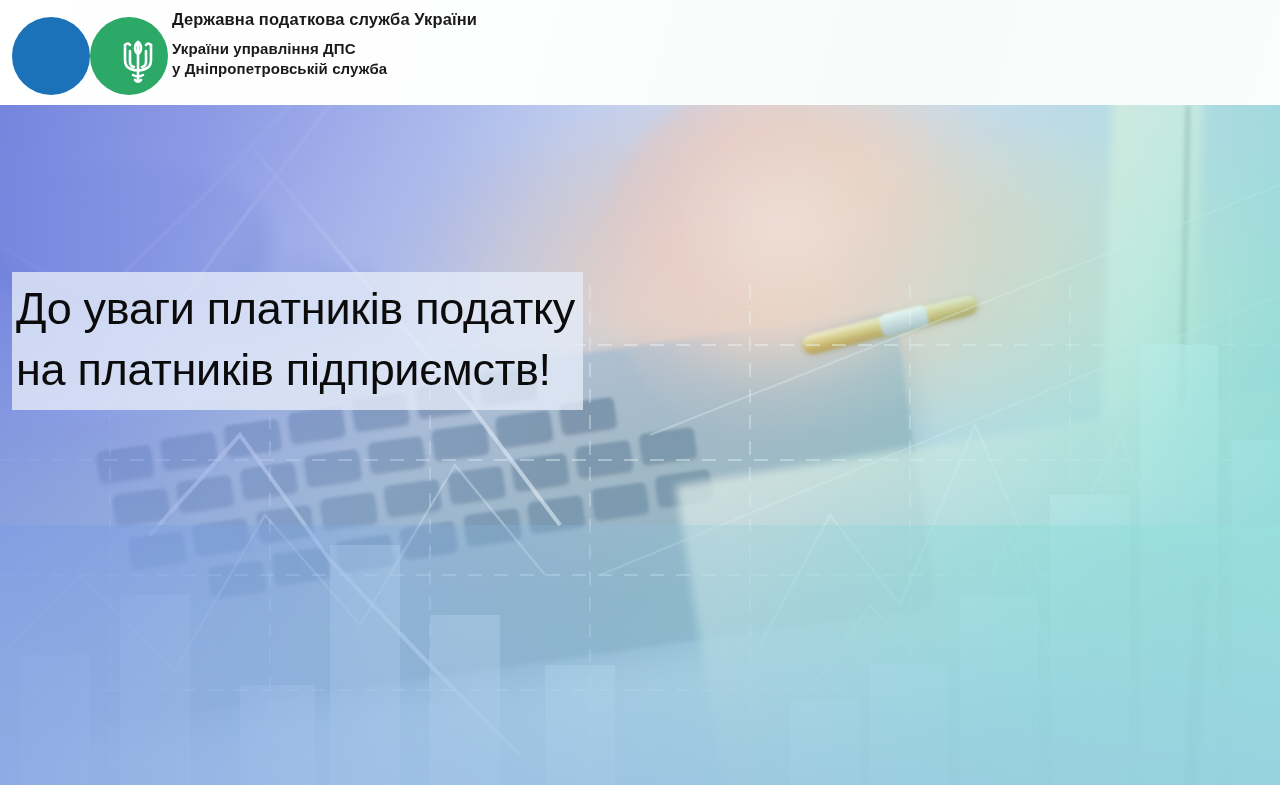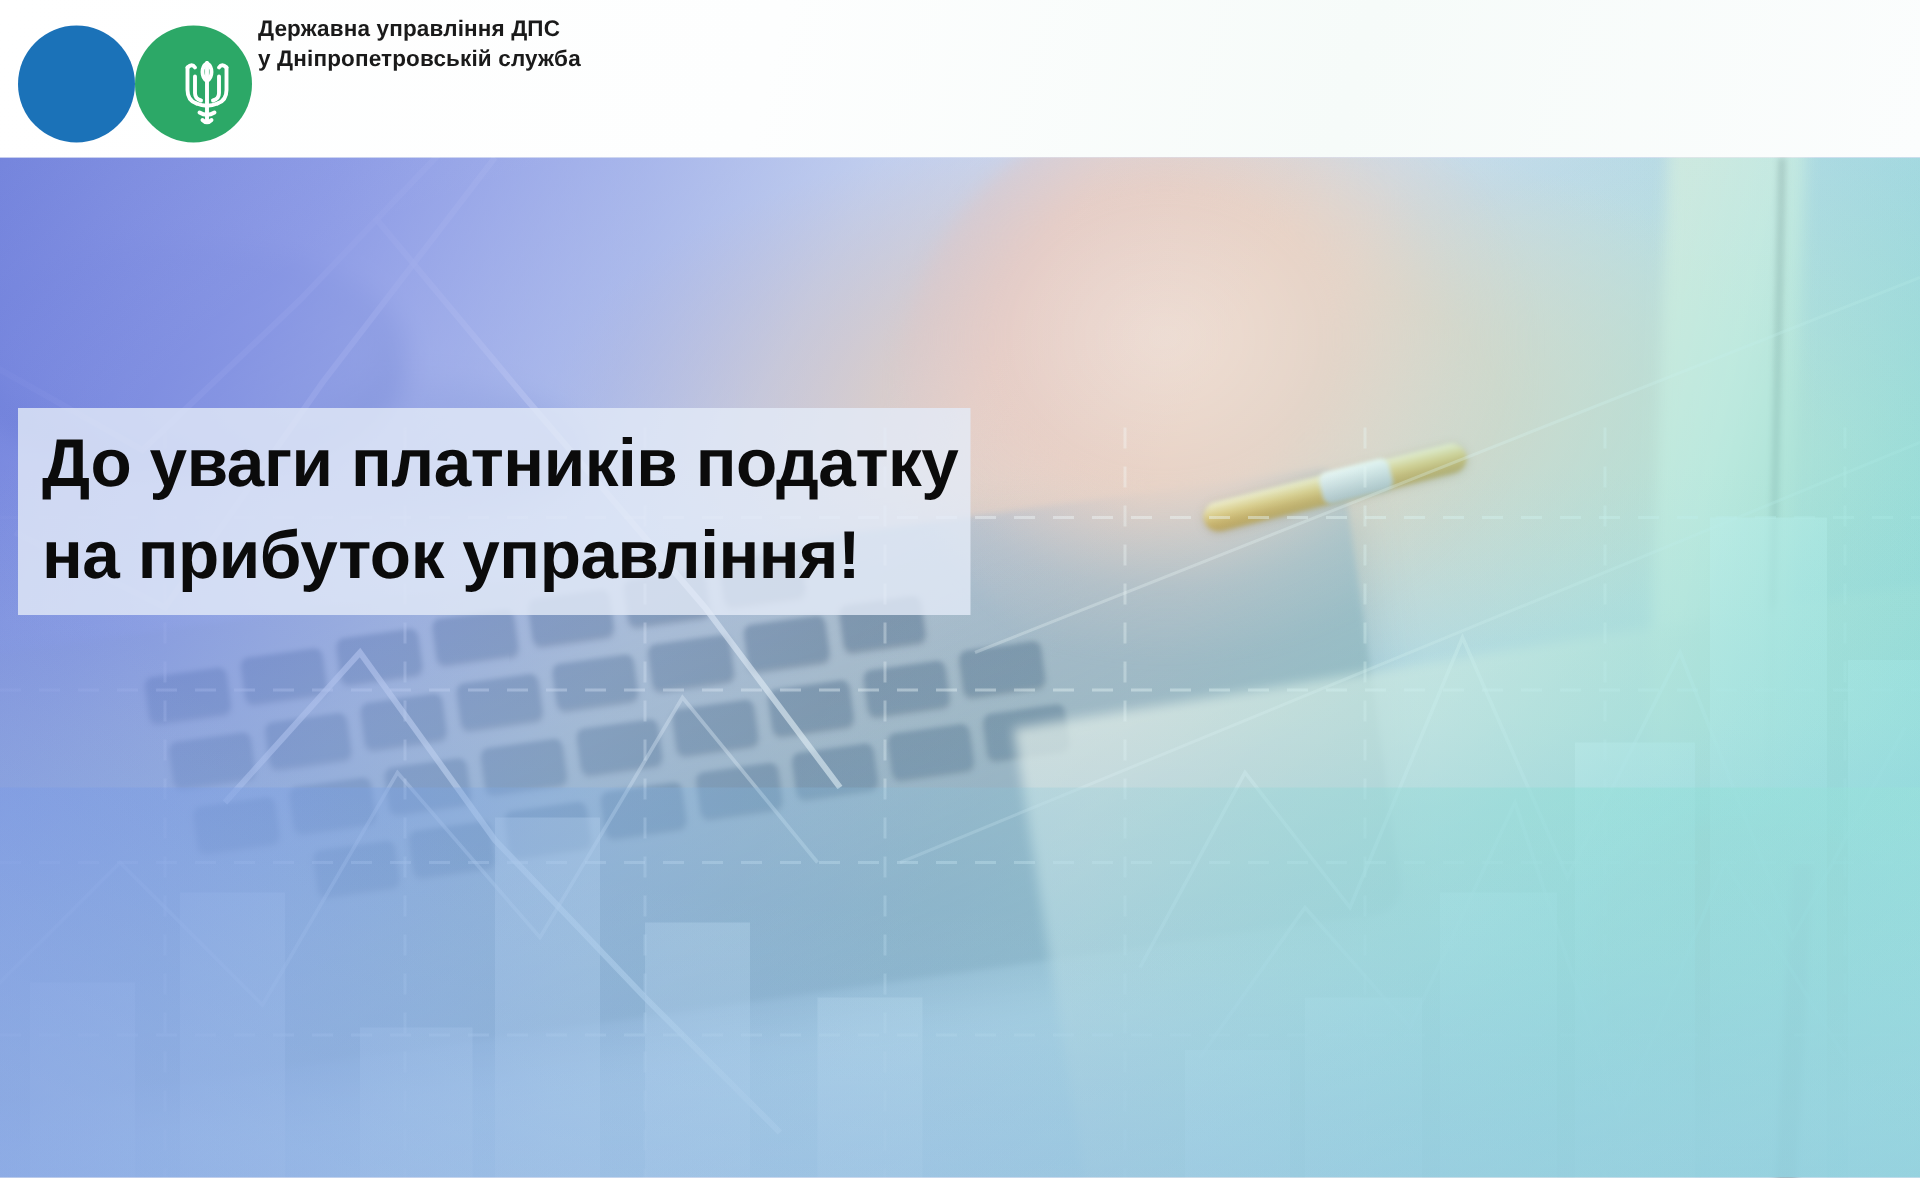--- a/index.html
+++ b/index.html
@@ -172,23 +172,23 @@
   }
 
   
   .headline{
     position:absolute;left:12px;top:167px;
     padding:6px 8px 10px 0px;
     background:rgba(228,235,247,.80);
     display:inline-block;
   }
   .hl-line{
-    margin:0;color:#0b0b0b;font-weight:bold;
+    margin:0;color:#0b0b0b;font-weight:normal;
     font-size:45px;line-height:61px;letter-spacing:-.3px;white-space:nowrap;
-    padding-left:16px;
+    padding-left:4px;
   }
 </style>
 </head>
 <body>
 
 <div class="page">
 
   <div class="header">
 
     <div class="logo-wrap">
@@ -205,21 +205,22 @@
           <path d="M34 9 Q31 6 29 9"></path>
           <path d="M14 33 Q21 36 28 33"></path>
           <path d="M16 39 Q21 42 26 39"></path>
           <path d="M18 44 Q21 47 24 44"></path>
           <path d="M21 6 Q18 8 18 12 Q18 16 21 18 Q24 16 24 12 Q24 8 21 6"></path>
         </g>
       </svg>
     </div>
 
     <div class="org-text">
-      <p class="org-line2">Державна управління ДПС</p>
+      <p class="org-line1">Державна податкова служба України</p>
+      <p class="org-line2">України управління ДПС</p>
       <p class="org-line3">у Дніпропетровській служба</p>
     </div>
   </div>
 
   <div class="hero">
 
     <div class="layer photo-base"></div>
 
     <div class="glasses"></div>
     <div class="glasses2"></div>
@@ -323,17 +324,17 @@
     </div>
 
     <div class="layer wash-blue"></div>
     <div class="layer wash-teal"></div>
     <div class="layer wash-bottom"></div>
     <div class="layer wash-bottom2"></div>
     <div class="layer vignette"></div>
 
     <div class="headline">
       <p class="hl-line">До уваги платників податку</p>
-      <p class="hl-line">на прибуток управління!</p>
+      <p class="hl-line">на платників підприємств!</p>
     </div>
 
   </div>
 </div>
 
 </body></html>

